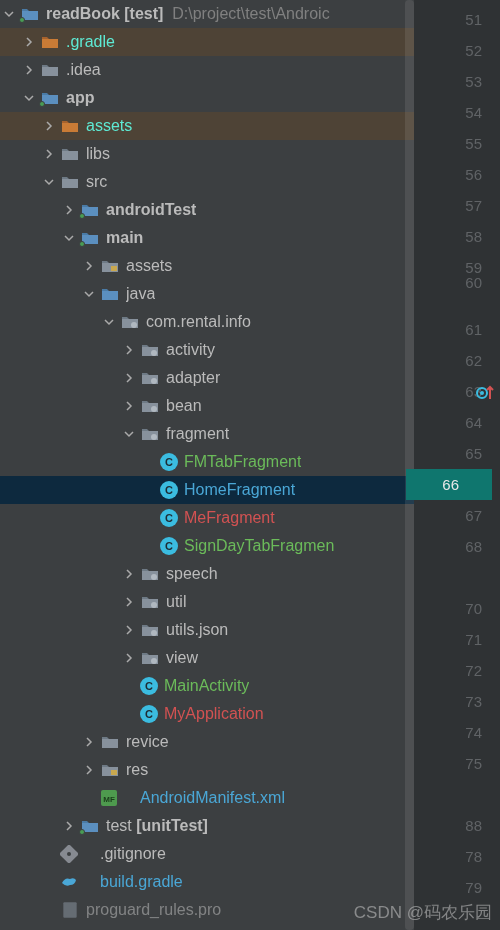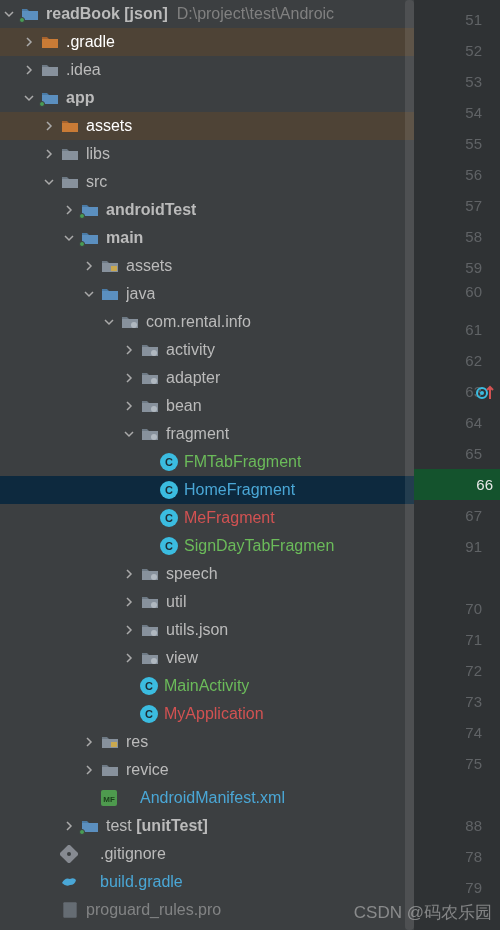--- a/index.html
+++ b/index.html
@@ -69,21 +69,21 @@
   .dot-green {
     position: absolute;
     width: 6px; height: 6px;
     background: #499c54;
     border-radius: 50%;
     bottom: 1px; left: -1px;
     border: 1px solid #3c3f41;
   }
   .label { overflow: hidden; text-overflow: clip; }
   .muted { color: #808080; }
-  .orange { color: #ffffff; }
+  .orange { color: #5eead4; }
   .bold { font-weight: 600; }
   .green-txt { color: #6bbb5a; }
   .red-txt { color: #d25252; }
   .blue-txt { color: #4aa7d6; }
   .class-c {
     width: 18px; height: 18px;
     background: #3bbce0;
     border-radius: 50%;
     display: inline-flex;
     align-items: center; justify-content: center;
@@ -133,21 +133,21 @@
             <path d="M1 3 L5 7 L9 3" fill="none" stroke="#aaa" stroke-width="1.5"></path>
           </svg>
         </span>
       <span class="ico">
           <svg class="folder-svg" viewBox="0 0 18 16">
             <path d="M1 3 h5 l2 2 h9 v9 h-16 z" fill="#4a7ba6"></path>
             <rect x="1" y="5" width="16" height="9" fill="#5b8fbf"></rect>
           </svg>
           <span class="dot-green"></span>
         </span>
-      <span class="label"><span class="bold">readBook</span> <span class="bold">[json]</span>&nbsp;&nbsp;<span class="muted">D:\project\test\Androic</span></span>
+      <span class="label"><span class="bold">readBook</span> <span class="bold">[test]</span>&nbsp;&nbsp;<span class="muted">D:\project\test\Androic</span></span>
     </div>
 
     <div class="row hl-orange">
       <span class="ind"></span>
       <span class="arrow">
           <svg viewBox="0 0 10 10">
             <path d="M3 1 L7 5 L3 9" fill="none" stroke="#aaa" stroke-width="1.5"></path>
           </svg>
         </span>
       <span class="ico">
@@ -600,43 +600,43 @@
         <span class="ind"></span>
       <span class="arrow">
           <svg viewBox="0 0 10 10">
             <path d="M3 1 L7 5 L3 9" fill="none" stroke="#aaa" stroke-width="1.5"></path>
           </svg>
         </span>
       <span class="ico">
           <svg class="folder-svg" viewBox="0 0 18 16">
             <path d="M1 3 h5 l2 2 h9 v9 h-16 z" fill="#6e7a85"></path>
             <rect x="1" y="5" width="16" height="9" fill="#87919c"></rect>
+          </svg>
+        </span>
+      <span class="label">revice</span>
+    </div>
+
+    <div class="row">
+      <span class="ind"></span>
+        <span class="ind"></span>
+        <span class="ind"></span>
+        <span class="ind"></span>
+      <span class="arrow">
+          <svg viewBox="0 0 10 10">
+            <path d="M3 1 L7 5 L3 9" fill="none" stroke="#aaa" stroke-width="1.5"></path>
+          </svg>
+        </span>
+      <span class="ico">
+          <svg class="folder-svg" viewBox="0 0 18 16">
+            <path d="M1 3 h5 l2 2 h9 v9 h-16 z" fill="#6e7a85"></path>
+            <rect x="1" y="5" width="16" height="9" fill="#87919c"></rect>
             <rect x="10" y="8" width="6" height="5" fill="#c9a84f"></rect>
           </svg>
         </span>
       <span class="label">res</span>
-    </div>
-
-    <div class="row">
-      <span class="ind"></span>
-        <span class="ind"></span>
-        <span class="ind"></span>
-        <span class="ind"></span>
-      <span class="arrow">
-          <svg viewBox="0 0 10 10">
-            <path d="M3 1 L7 5 L3 9" fill="none" stroke="#aaa" stroke-width="1.5"></path>
-          </svg>
-        </span>
-      <span class="ico">
-          <svg class="folder-svg" viewBox="0 0 18 16">
-            <path d="M1 3 h5 l2 2 h9 v9 h-16 z" fill="#6e7a85"></path>
-            <rect x="1" y="5" width="16" height="9" fill="#87919c"></rect>
-          </svg>
-        </span>
-      <span class="label">revice</span>
     </div>
 
     <div class="row">
       <span class="ind"></span>
         <span class="ind"></span>
         <span class="ind"></span>
         <span class="ind"></span>
         <span class="ind"></span>
       <span class="mf-ico">
           <svg viewBox="0 0 18 18">
@@ -711,34 +711,34 @@
   <div class="gutter">
       <div class="line-num" style="top: 4px; height: 31px; line-height: 31px;">51</div>
       <div class="line-num" style="top: 35px; height: 31px; line-height: 31px;">52</div>
       <div class="line-num" style="top: 66px; height: 31px; line-height: 31px;">53</div>
       <div class="line-num" style="top: 97px; height: 31px; line-height: 31px;">54</div>
       <div class="line-num" style="top: 128px; height: 31px; line-height: 31px;">55</div>
       <div class="line-num" style="top: 159px; height: 31px; line-height: 31px;">56</div>
       <div class="line-num" style="top: 190px; height: 31px; line-height: 31px;">57</div>
       <div class="line-num" style="top: 221px; height: 31px; line-height: 31px;">58</div>
       <div class="line-num" style="top: 252px; height: 31px; line-height: 31px;">59</div>
-      <div class="line-num" style="top: 276px; height: 31px; line-height: 31px;">60</div>
+      <div class="line-num" style="top: 267px; height: 31px; line-height: 31px;">60</div>
       <div class="line-num" style="top: 314px; height: 31px; line-height: 31px;">61</div>
       <div class="line-num" style="top: 345px; height: 31px; line-height: 31px;">62</div>
       <div class="line-num" style="top: 376px; height: 31px; line-height: 31px;">63</div>
       <div class="gutter-icon" style="top: 383.5px;"><svg viewBox="0 0 18 18">
           <circle cx="6" cy="9" r="5" fill="none" stroke="#3bbce0" stroke-width="2"></circle>
           <circle cx="6" cy="9" r="2" fill="#3bbce0"></circle>
           <path d="M14 15 L14 3 M11 6 L14 3 L17 6" stroke="#d25252" stroke-width="2" fill="none"></path>
         </svg></div>
       <div class="line-num" style="top: 407px; height: 31px; line-height: 31px;">64</div>
       <div class="line-num" style="top: 438px; height: 31px; line-height: 31px;">65</div>
-      <div class="line-num" style="top: 469px; height: 31px; line-height: 31px; color: rgb(232, 232, 232); background: #14532d; right: 0px; width: 100%; padding-right: 7px;">66</div>
+      <div class="line-num" style="top: 469px; height: 31px; line-height: 31px; color: rgb(232, 232, 232); background: #0f766e; right: 8px; width: 100%; padding-right: 33px;">66</div>
       <div class="line-num" style="top: 500px; height: 31px; line-height: 31px;">67</div>
-      <div class="line-num" style="top: 531px; height: 31px; line-height: 31px;">91</div>
+      <div class="line-num" style="top: 531px; height: 31px; line-height: 31px;">68</div>
       <div class="line-num" style="top: 593px; height: 31px; line-height: 31px;">70</div>
       <div class="line-num" style="top: 624px; height: 31px; line-height: 31px;">71</div>
       <div class="line-num" style="top: 655px; height: 31px; line-height: 31px;">72</div>
       <div class="line-num" style="top: 686px; height: 31px; line-height: 31px;">73</div>
       <div class="line-num" style="top: 717px; height: 31px; line-height: 31px;">74</div>
       <div class="line-num" style="top: 748px; height: 31px; line-height: 31px;">75</div>
       <div class="line-num" style="top: 810px; height: 31px; line-height: 31px;">88</div>
       <div class="line-num" style="top: 841px; height: 31px; line-height: 31px;">78</div>
       <div class="line-num" style="top: 872px; height: 31px; line-height: 31px;">79</div>
     </div>

